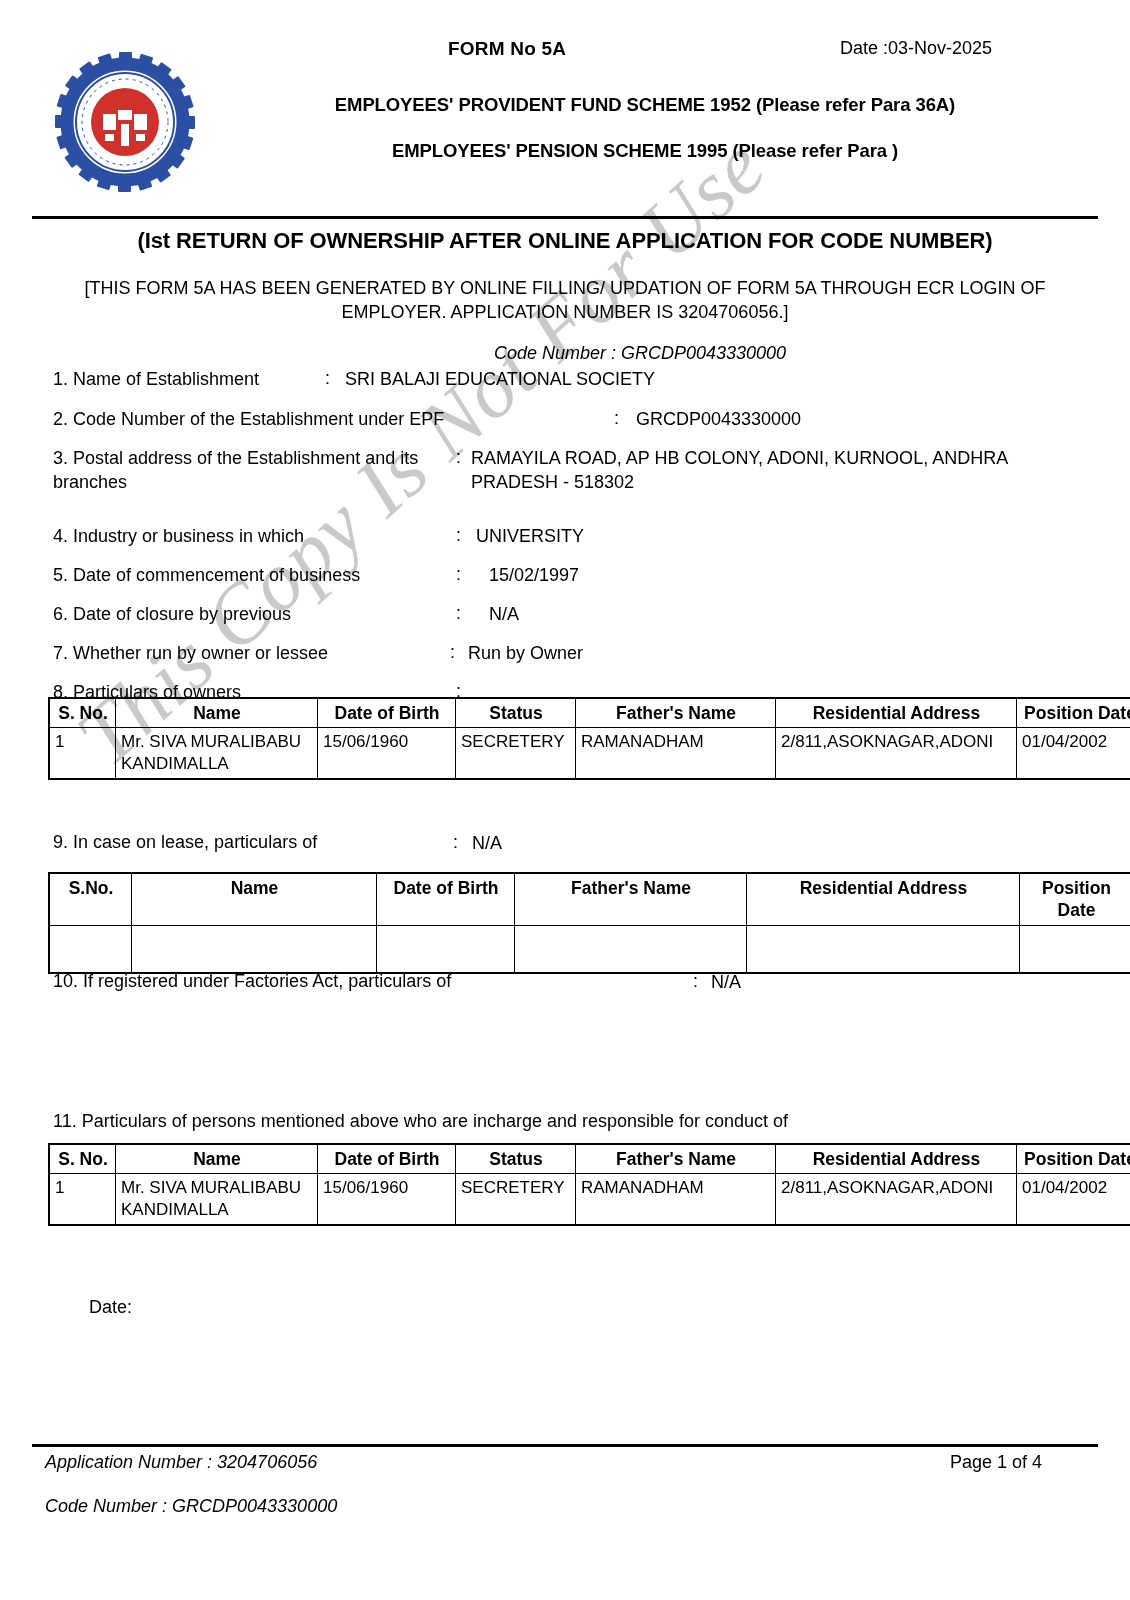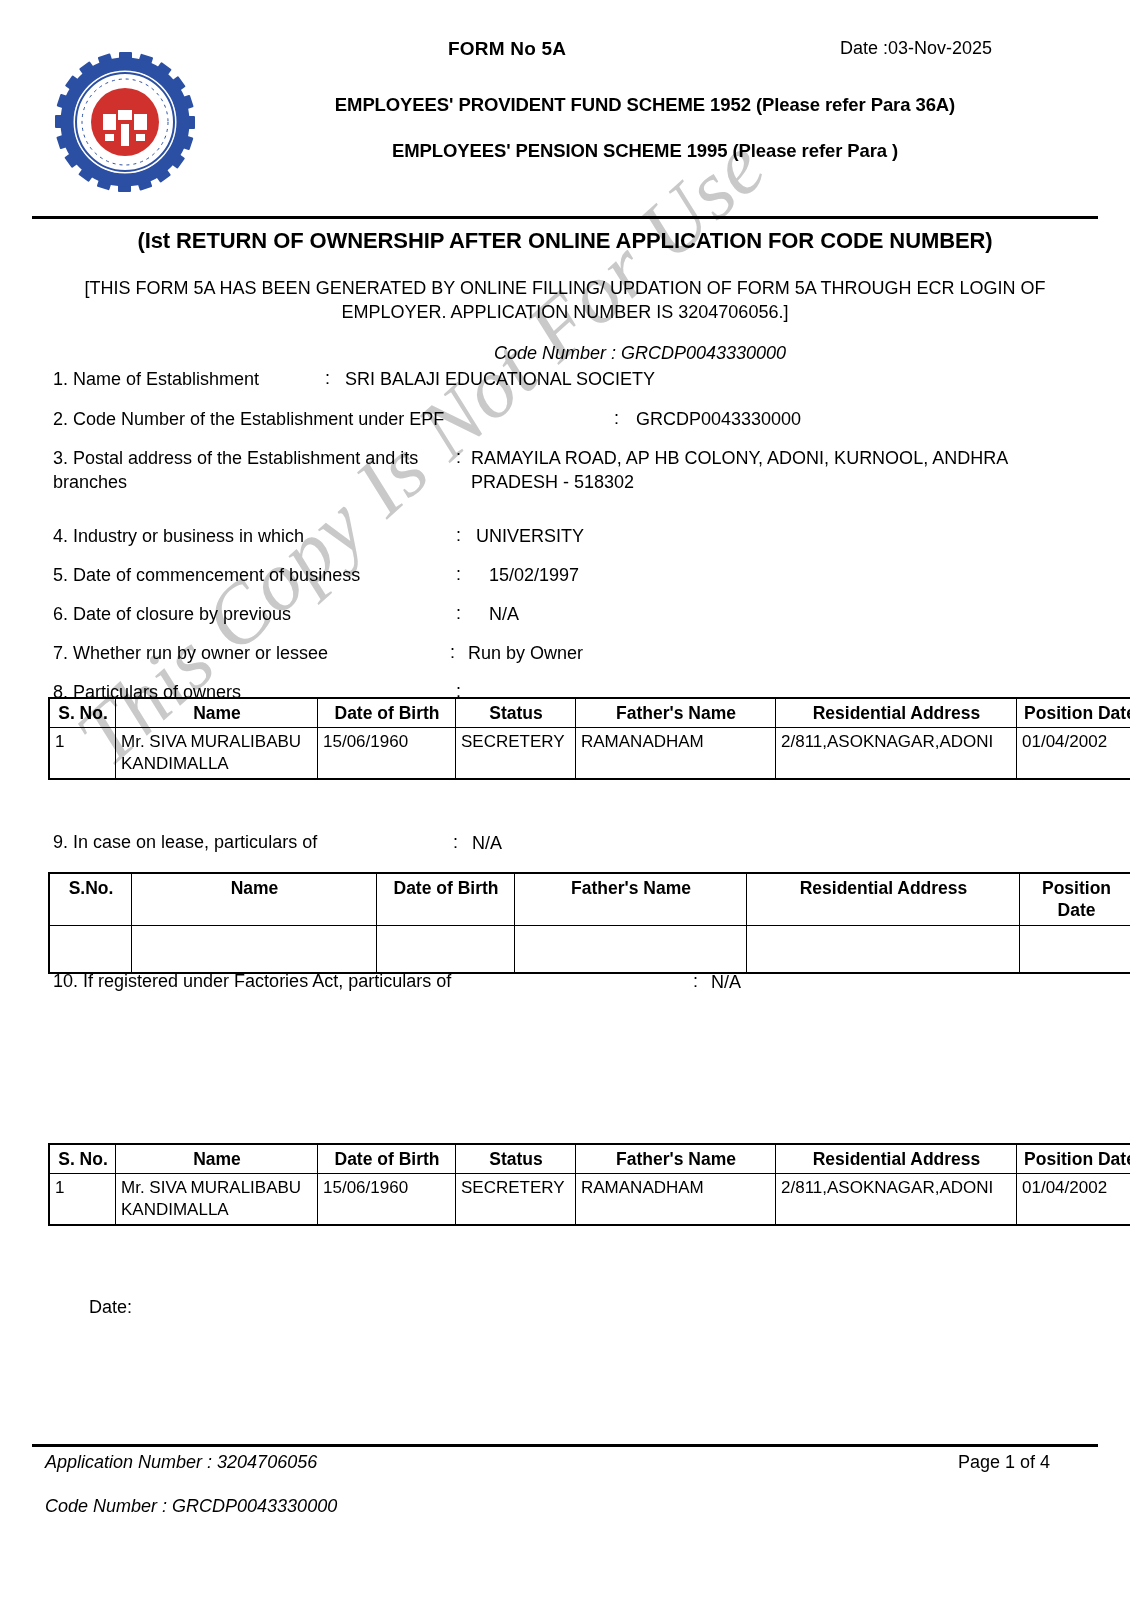--- a/index.html
+++ b/index.html
@@ -304,21 +304,21 @@
     position: relative;
     height: 42px;
   }
   .f-appno {
     position: absolute;
     left: 13px;
     top: 0;
   }
   .f-page {
     position: absolute;
-    right: 48px;
+    right: 56px;
     top: 0;
     font-style: normal;
   }
   .f-codeno {
     position: absolute;
     left: 13px;
     top: 44px;
   }
 </style>
 </head>
@@ -502,20 +502,23 @@
       </tr>
     </tbody>
   </table>
 
   <div class="item10">
     <span>10. If registered under Factories Act, particulars of</span>
     <span class="f-colon">:</span>
     <span class="f-value">N/A</span>
   </div>
 
+  <div class="item11">
+    <span>11. Particulars of persons mentioned above who are incharge and responsible for conduct of</span>
+  </div>
 
   <table class="tbl tbl-outer" id="table-persons">
     <thead>
       <tr>
         <th class="c-sno">S. No.</th>
         <th class="c-name">Name</th>
         <th class="c-dob">Date of Birth</th>
         <th class="c-status">Status</th>
         <th class="c-father">Father's Name</th>
         <th class="c-addr">Residential Address</th>

